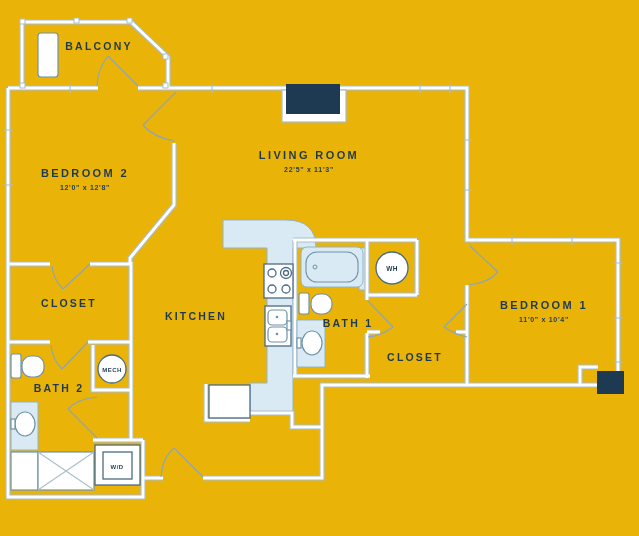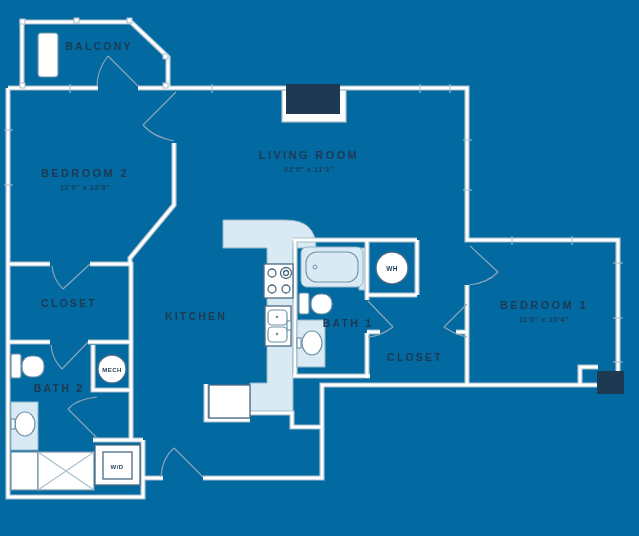--- a/index.html
+++ b/index.html
@@ -1,16 +1,16 @@
 <!DOCTYPE html>
 <html><head>
 <meta charset="utf-8">
 <style>
   html,body{margin:0;padding:0;background:#ffffff;}
-  .stage{width:639px;height:536px;position:relative;background:#0369a1;overflow:hidden;}
+  .stage{width:639px;height:536px;position:relative;background:#eab308;overflow:hidden;}
   svg{display:block;}
   
   .wall-outer{stroke:#a7becc;stroke-width:5.2;fill:none;stroke-linecap:butt;}
   .wall-inner{stroke:#ffffff;stroke-width:2.9;fill:none;stroke-linecap:butt;}
   .thin{stroke:#a7becc;stroke-width:1.1;fill:none;}
   .door{stroke:#8ba6b8;stroke-width:1.2;fill:none;}
   .fix{stroke:#6e93a8;stroke-width:1.2;fill:#ffffff;}
   .fixdark{stroke:#4a6b85;stroke-width:1.3;fill:#ffffff;}
   .blue{fill:#daeaf4;stroke:#8fb4c8;stroke-width:1;}
   .darkfill{fill:#1d3a52;stroke:none;}

